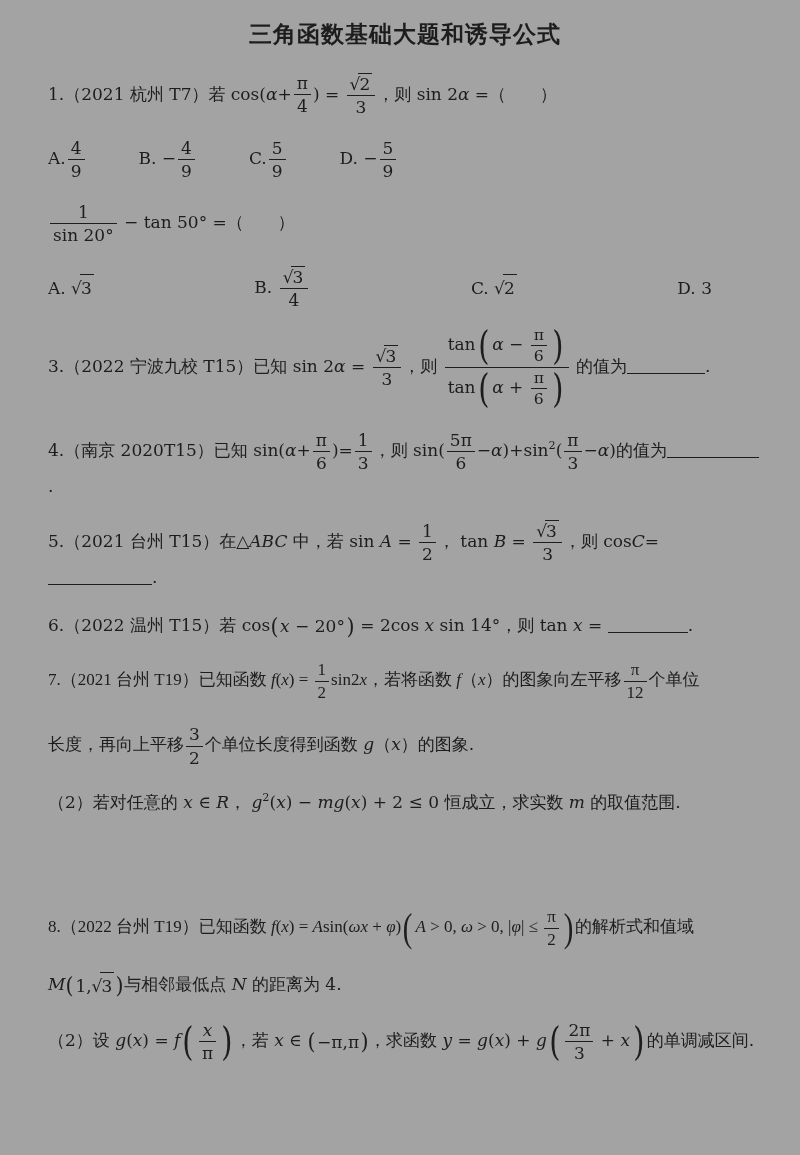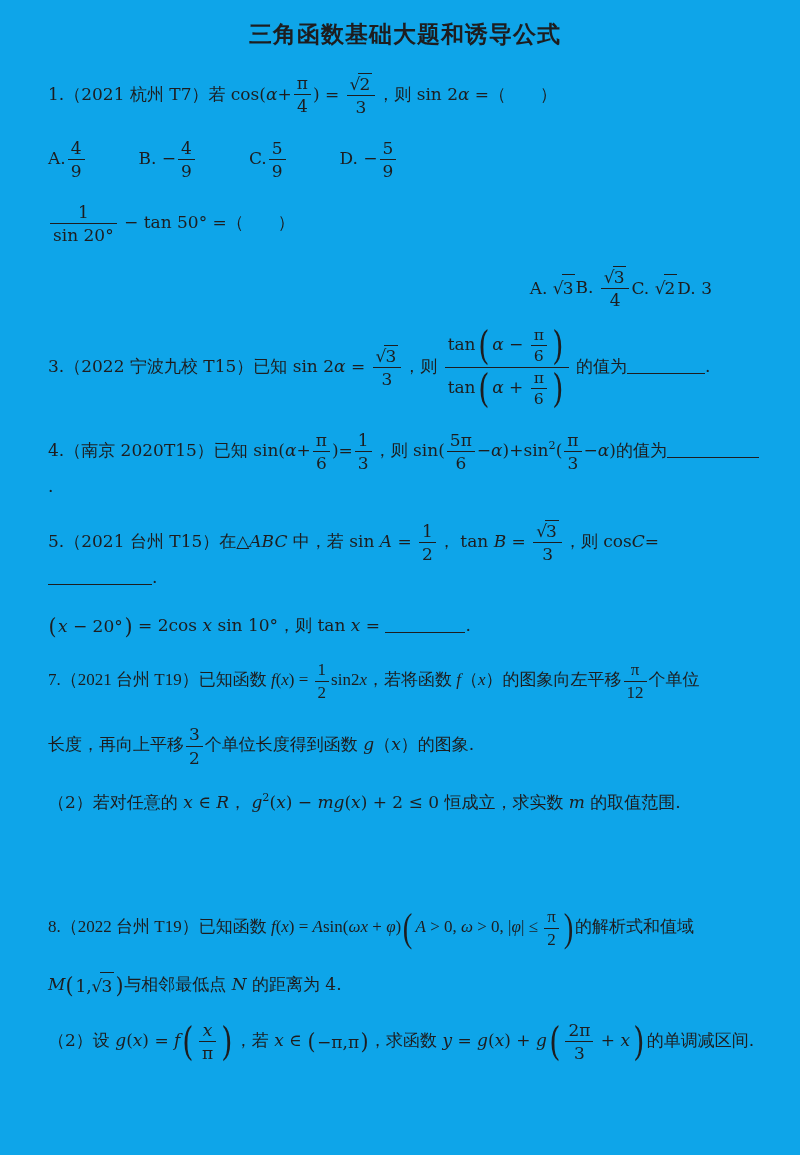--- a/index.html
+++ b/index.html
@@ -24,21 +24,21 @@
   }
   .q { margin:21px 0; }
   .q3 { margin:16px 0; }
   .sub { margin:13px 0; }
   .q8 { margin-top:92px; }
   .oneline { white-space:nowrap;font-family:Liberation Serif, serif; }
 
   
   .opts { display:flex; align-items:center; }
   .opts1 { gap:52px; margin:8px 0 4px; }
-  .opts2 { justify-content:flex-end; padding-right:50px; margin:16px 0 8px; }
+  .opts2 { justify-content:space-between; padding-right:50px; margin:16px 0 8px; }
 
   
   .it { font-style:italic; }
 
   
   .frac {
     display:inline-block;
     vertical-align:middle;
     text-align:center;
     line-height:1.18;
@@ -65,21 +65,21 @@
   .blank {
     display:inline-block;
     border-bottom:1px solid currentColor;
     height:1em;
     vertical-align:-2px;
   }
 </style>
 </head>
 <body>
 
-<div class="page" style="background: #0ea5e9; color: rgb(29, 29, 31);">
+<div class="page" style="background: #a3a3a3; color: rgb(29, 29, 31);">
   <div class="title">三角函数基础大题和诱导公式</div>
 
   <div class="q"><span>1.（2021 杭州 T7）若 cos(</span><span class="it">α</span><span>+</span><span class="frac"><span class="fn"><span>π</span></span><span class="fd"><span>4</span></span></span><span>) = </span><span class="frac"><span class="fn"><span class="sqrt"><span class="rs">√</span><span class="rb"><span>2</span></span></span></span><span class="fd"><span>3</span></span></span><span>，则 sin 2</span><span class="it">α</span><span> =（　　）</span></div>
   <div class="opts opts1">
     <span class="opt"><span>A.</span><span class="frac"><span class="fn"><span>4</span></span><span class="fd"><span>9</span></span></span></span>
     <span class="opt"><span>B. −</span><span class="frac"><span class="fn"><span>4</span></span><span class="fd"><span>9</span></span></span></span>
     <span class="opt"><span>C.</span><span class="frac"><span class="fn"><span>5</span></span><span class="fd"><span>9</span></span></span></span>
     <span class="opt"><span>D. −</span><span class="frac"><span class="fn"><span>5</span></span><span class="fd"><span>9</span></span></span></span>
   </div>
 
@@ -95,25 +95,25 @@
             <span class="pl">(</span>
             <span class="pc"><span class="it">α</span><span> − </span><span class="frac"><span class="fn"><span>π</span></span><span class="fd"><span>6</span></span></span></span>
             <span class="pr">)</span>
           </span></span><span class="fd"><span>tan</span><span class="bp big">
             <span class="pl">(</span>
             <span class="pc"><span class="it">α</span><span> + </span><span class="frac"><span class="fn"><span>π</span></span><span class="fd"><span>6</span></span></span></span>
             <span class="pr">)</span>
           </span></span></span><span> 的值为</span><span class="blank" style="width: 78px;"></span><span>.</span></div>
   <div class="q"><span>4.（南京 2020T15）已知 sin(</span><span class="it">α</span><span>+</span><span class="frac"><span class="fn"><span>π</span></span><span class="fd"><span>6</span></span></span><span>)=</span><span class="frac"><span class="fn"><span>1</span></span><span class="fd"><span>3</span></span></span><span>，则 sin(</span><span class="frac"><span class="fn"><span>5π</span></span><span class="fd"><span>6</span></span></span><span>−</span><span class="it">α</span><span>)+sin</span><sup class="sp">2</sup><span>(</span><span class="frac"><span class="fn"><span>π</span></span><span class="fd"><span>3</span></span></span><span>−</span><span class="it">α</span><span>)的值为</span><span class="blank" style="width: 92px;"></span><span>.</span></div>
   <div class="q"><span>5.（2021 台州 T15）在△</span><span class="it">ABC</span><span> 中，若 sin </span><span class="it">A</span><span> = </span><span class="frac"><span class="fn"><span>1</span></span><span class="fd"><span>2</span></span></span><span>， tan </span><span class="it">B</span><span> = </span><span class="frac"><span class="fn"><span class="sqrt"><span class="rs">√</span><span class="rb"><span>3</span></span></span></span><span class="fd"><span>3</span></span></span><span>，则 cos</span><span class="it">C</span><span>=</span><span class="blank" style="width: 104px;"></span><span>.</span></div>
-  <div class="q"><span class="bp">
+  <div class="q"><span>6.（2022 温州 T15）若 cos</span><span class="bp">
         <span class="pl">(</span>
         <span class="pc"><span class="it">x</span><span> − 20°</span></span>
         <span class="pr">)</span>
-      </span><span> = 2cos </span><span class="it">x</span><span> sin 10°，则 tan </span><span class="it">x</span><span> = </span><span class="blank" style="width: 80px;"></span><span>.</span></div>
+      </span><span> = 2cos </span><span class="it">x</span><span> sin 14°，则 tan </span><span class="it">x</span><span> = </span><span class="blank" style="width: 80px;"></span><span>.</span></div>
 
   <div class="q oneline"><span>7.（2021 台州 T19）已知函数 </span><span class="it">f</span><span>(</span><span class="it">x</span><span>) = </span><span class="frac"><span class="fn"><span>1</span></span><span class="fd"><span>2</span></span></span><span>sin2</span><span class="it">x</span><span>，若将函数 </span><span class="it">f</span><span>（</span><span class="it">x</span><span>）的图象向左平移</span><span class="frac"><span class="fn"><span>π</span></span><span class="fd"><span>12</span></span></span><span>个单位</span></div>
   <div class="q"><span>长度，再向上平移</span><span class="frac"><span class="fn"><span>3</span></span><span class="fd"><span>2</span></span></span><span>个单位长度得到函数 </span><span class="it">g</span><span>（</span><span class="it">x</span><span>）的图象.</span></div>
   <div class="q sub"><span>（2）若对任意的 </span><span class="it">x</span><span> ∈ </span><span class="it">R</span><span>， </span><span class="it">g</span><sup class="sp">2</sup><span>(</span><span class="it">x</span><span>) − </span><span class="it">mg</span><span>(</span><span class="it">x</span><span>) + 2 ≤ 0 恒成立，求实数 </span><span class="it">m</span><span> 的取值范围.</span></div>
 
   <div class="q q8 oneline"><span>8.（2022 台州 T19）已知函数 </span><span class="it">f</span><span>(</span><span class="it">x</span><span>) = </span><span class="it">A</span><span>sin(</span><span class="it">ωx</span><span> + </span><span class="it">φ</span><span>)</span><span class="bp big">
         <span class="pl">(</span>
         <span class="pc"><span class="it">A</span><span> &gt; 0, </span><span class="it">ω</span><span> &gt; 0, |</span><span class="it">φ</span><span>| ≤ </span><span class="frac"><span class="fn"><span>π</span></span><span class="fd"><span>2</span></span></span></span>
         <span class="pr">)</span>
       </span><span>的解析式和值域</span></div>

